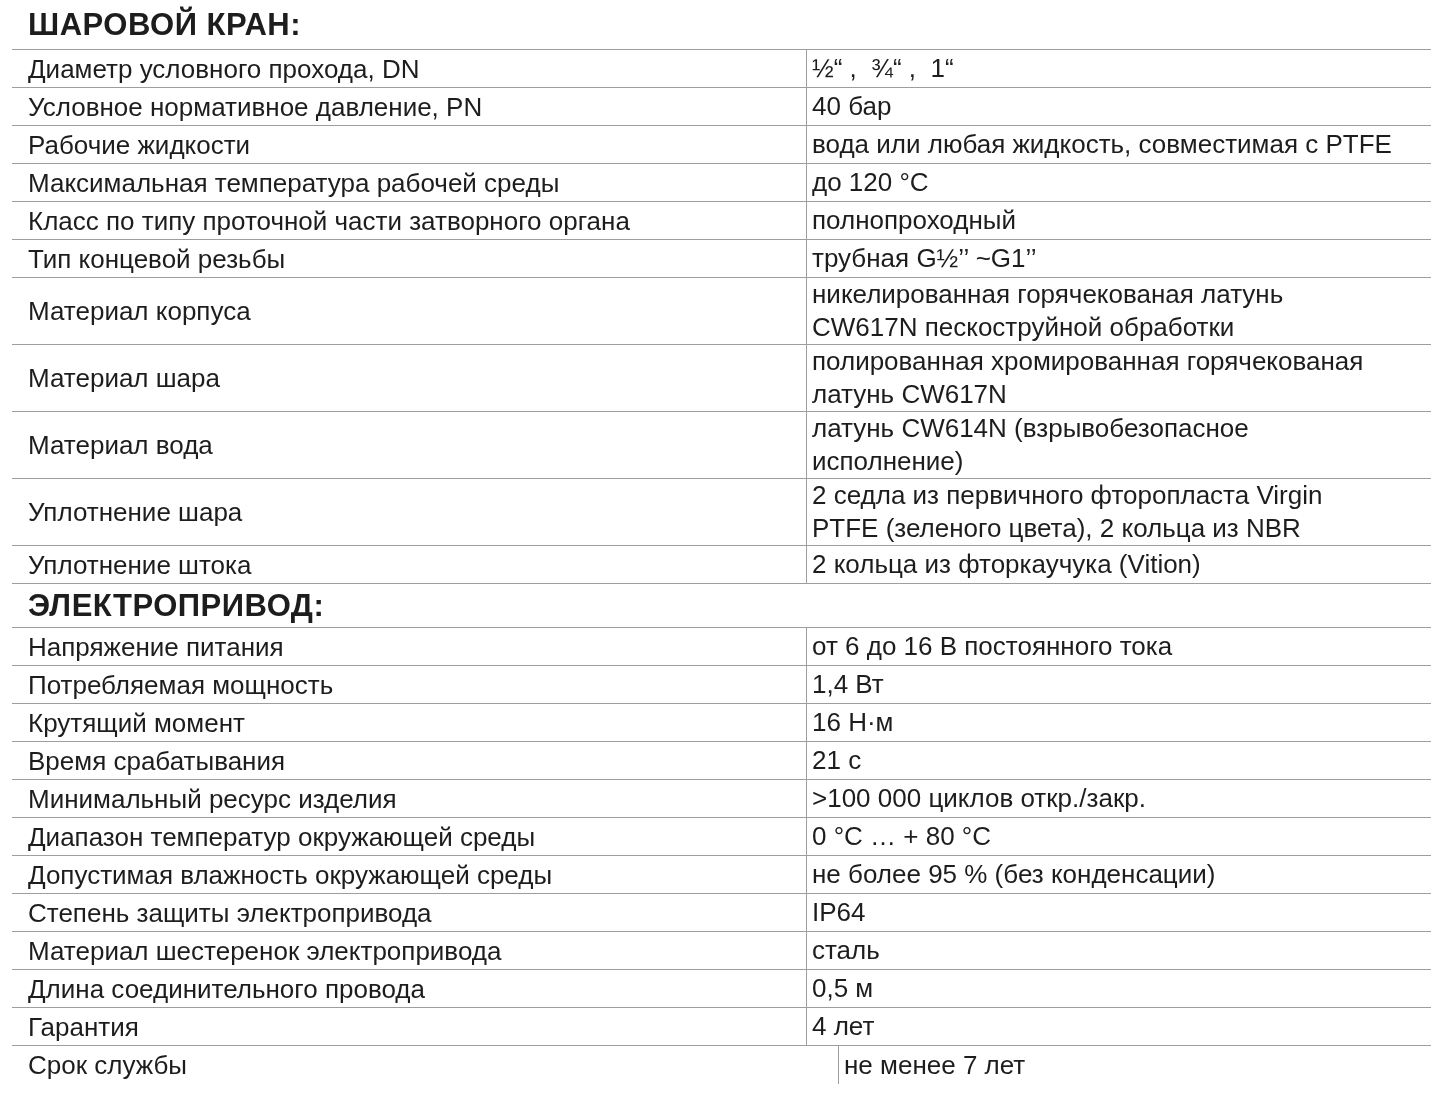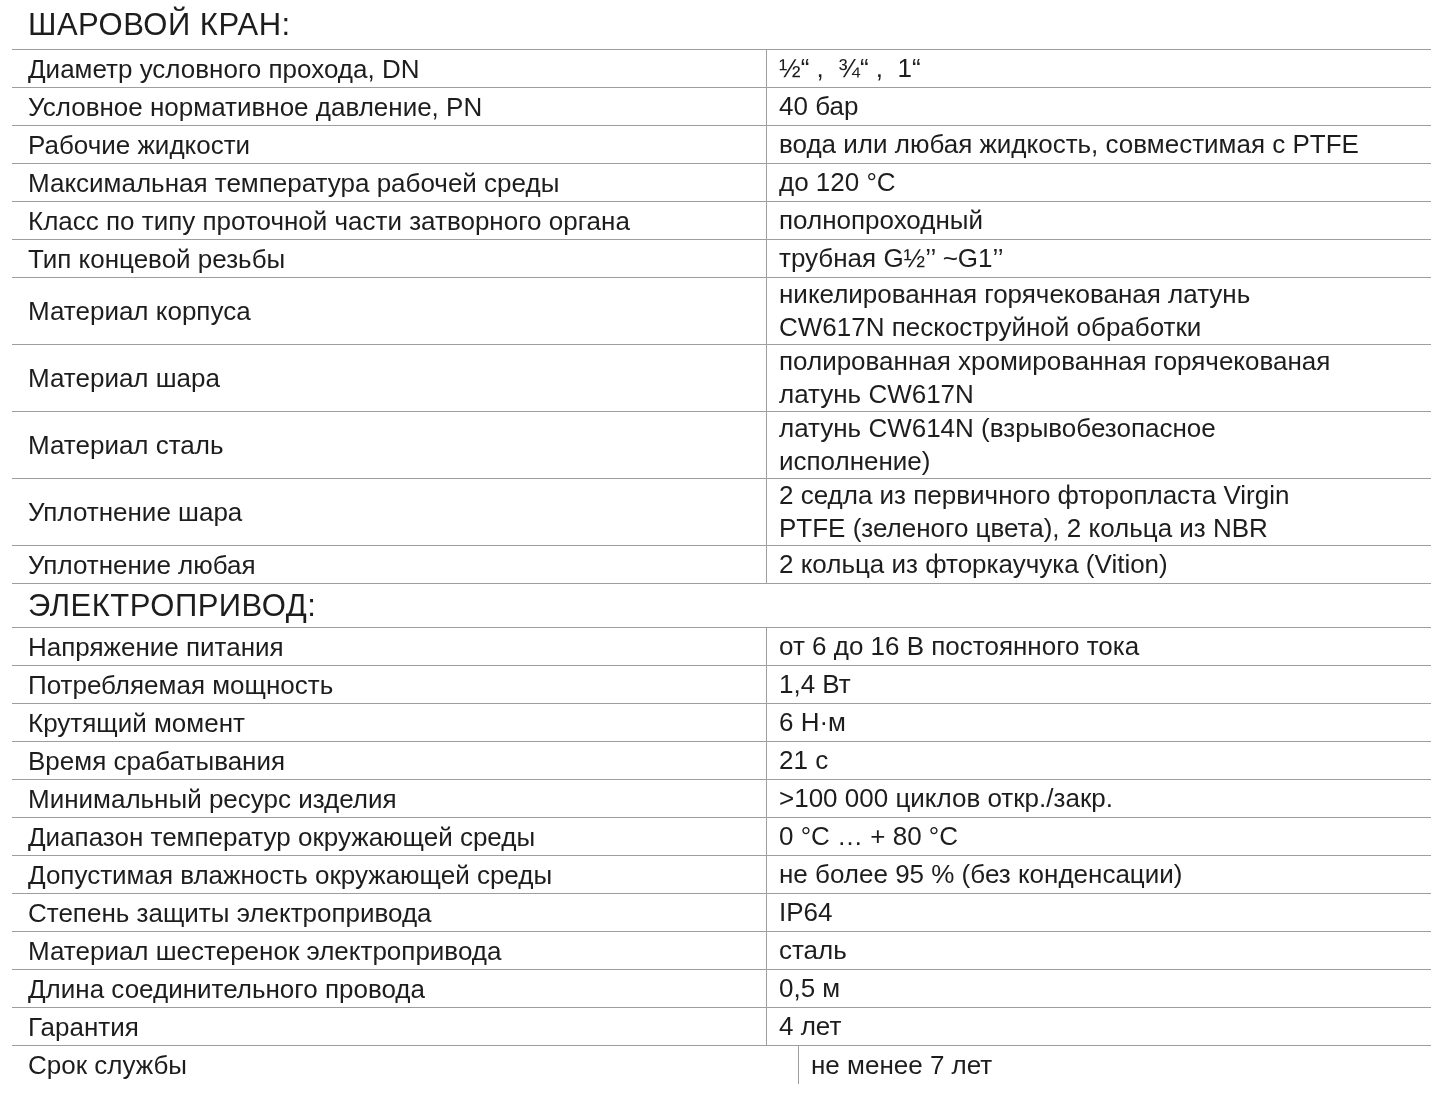--- a/index.html
+++ b/index.html
@@ -16,21 +16,21 @@
   }
   .spec-table {
     margin: 0 20px 0 12px; 
   }
   .section-title {
     height: 50px;
     display: flex;
     align-items: center;
     padding-left: 16px;
     box-sizing: border-box;
-    font-weight: normal;
+    font-weight: bold;
     font-size: 31px;
     letter-spacing: 0.5px;
     border-bottom: 1.5px solid #9e9e9e;
   }
   .section + .section .section-title {
     height: 44px;
   }
   .spec-row {
     display: flex;
     align-items: stretch;
@@ -55,27 +55,28 @@
     display: flex;
     align-items: center;
     font-size: 26px;
     line-height: 32px;
     white-space: pre-wrap;
   }
   .spec-value {
     flex: 1 1 auto;
     box-sizing: border-box;
     border-left: 1.5px solid #9e9e9e;
-    padding-left: 12px;
+    padding-left: 5px;
     padding-right: 6px;
     display: flex;
     align-items: center;
     font-size: 26px;
     line-height: 33px;
     white-space: pre-wrap;
+    margin-left: 40px;
   }
 </style>
 </head>
 <body>
 
 <div class="spec-table" id="spec-table">
     <div class="section">
       <div class="section-title">ШАРОВОЙ КРАН:</div>
       <div class="spec-row">
         <div class="spec-label">Диаметр условного прохода, DN</div>
@@ -105,47 +106,47 @@
         <div class="spec-label">Материал корпуса</div>
         <div class="spec-value">никелированная горячекованая латунь
 CW617N пескоструйной обработки</div>
       </div>
       <div class="spec-row tall">
         <div class="spec-label">Материал шара</div>
         <div class="spec-value">полированная хромированная горячекованая
 латунь CW617N</div>
       </div>
       <div class="spec-row tall">
-        <div class="spec-label">Материал сталь</div>
+        <div class="spec-label">Материал вода</div>
         <div class="spec-value">латунь CW614N (взрывобезопасное
 исполнение)</div>
       </div>
       <div class="spec-row tall">
         <div class="spec-label">Уплотнение шара</div>
         <div class="spec-value">2 седла из первичного фторопласта Virgin
 PTFE (зеленого цвета), 2 кольца из NBR</div>
       </div>
       <div class="spec-row">
-        <div class="spec-label">Уплотнение любая</div>
+        <div class="spec-label">Уплотнение штока</div>
         <div class="spec-value">2 кольца из фторкаучука (Vition)</div>
       </div>
     </div>
     <div class="section">
       <div class="section-title">ЭЛЕКТРОПРИВОД:</div>
       <div class="spec-row">
         <div class="spec-label">Напряжение питания</div>
         <div class="spec-value">от 6 до 16 В постоянного тока</div>
       </div>
       <div class="spec-row">
         <div class="spec-label">Потребляемая мощность</div>
         <div class="spec-value">1,4 Вт</div>
       </div>
       <div class="spec-row">
         <div class="spec-label">Крутящий момент</div>
-        <div class="spec-value">6 Н·м</div>
+        <div class="spec-value">16 Н·м</div>
       </div>
       <div class="spec-row">
         <div class="spec-label">Время срабатывания</div>
         <div class="spec-value">21 с</div>
       </div>
       <div class="spec-row">
         <div class="spec-label">Минимальный ресурс изделия</div>
         <div class="spec-value">&gt;100 000 циклов откр./закр.</div>
       </div>
       <div class="spec-row">

